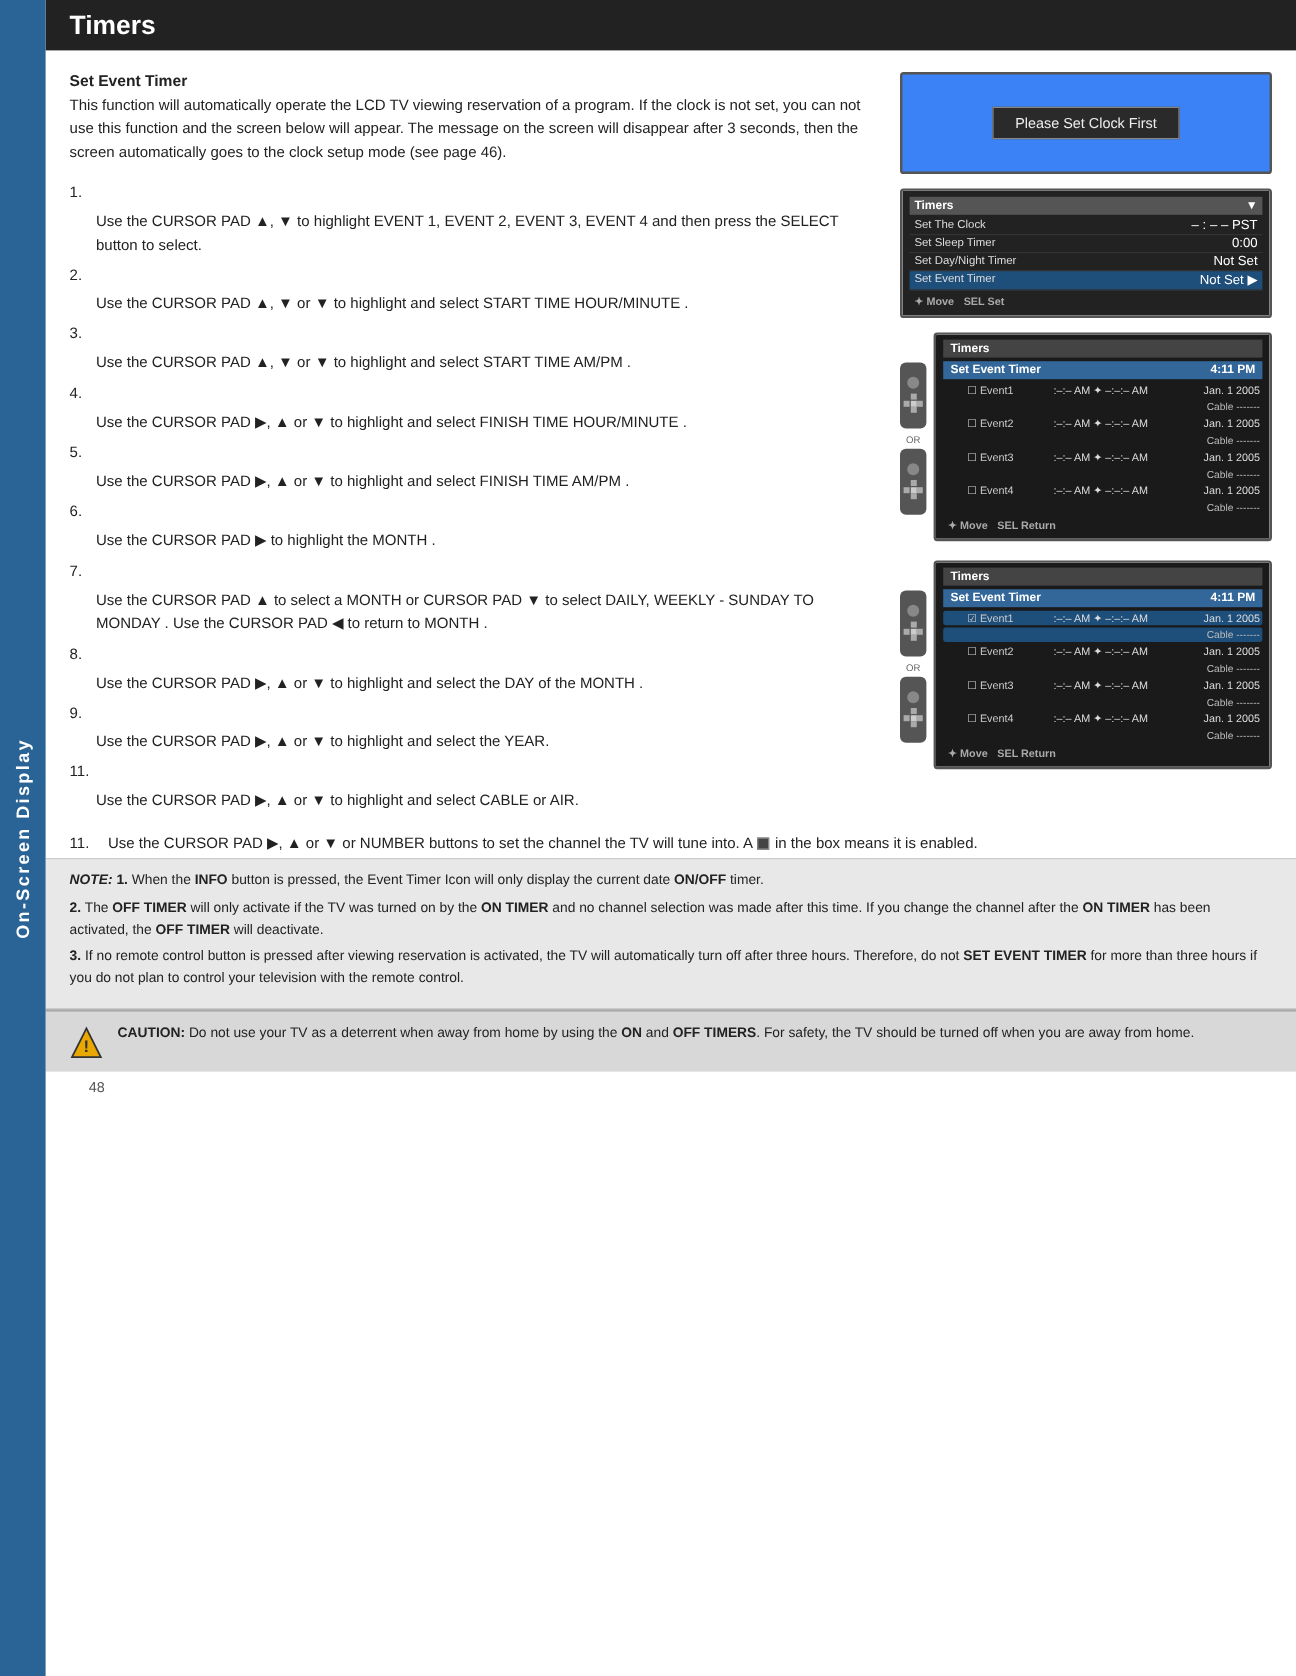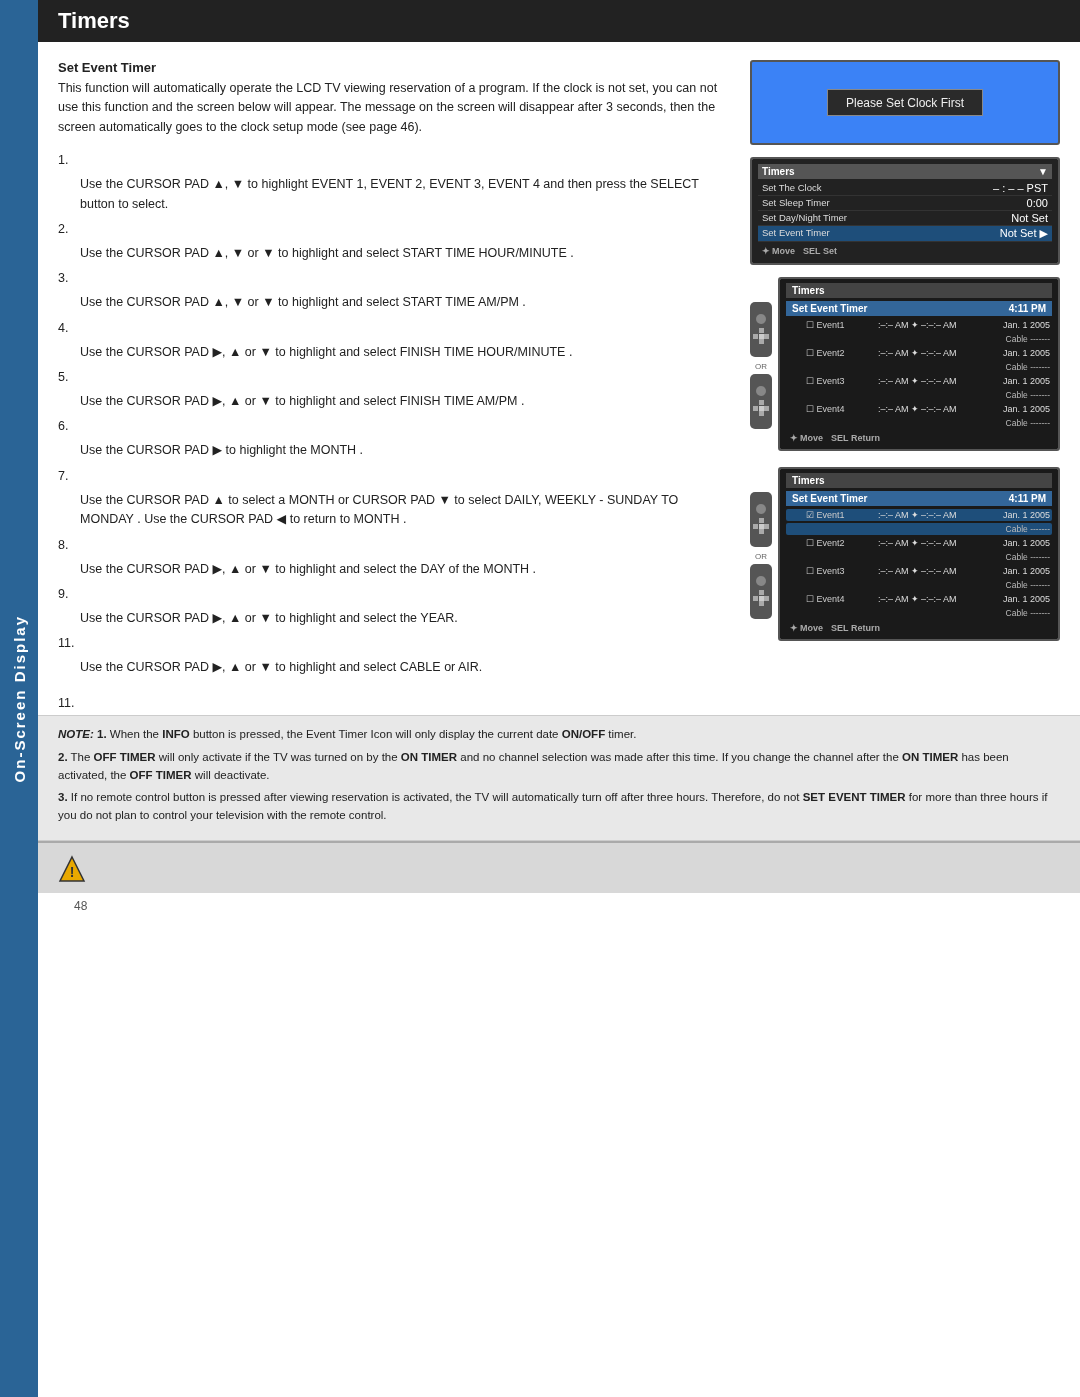--- a/index.html
+++ b/index.html
@@ -633,30 +633,34 @@
           </div>
         </div>
       </div>
 
     </div>
   </div>
 
   <div class="full-width-steps">
     <div class="step-wide">
       <span class="step-num">11.</span>
+      <span class="step-text">Use the CURSOR PAD ▶, ▲ or ▼ or NUMBER buttons to set the channel the TV will tune into. A <span class="checkbox-icon"></span> in the box means it is enabled.</span>
     </div>
   </div>
 
   <div class="note-section">
     <p><span class="note-label bold italic">NOTE:</span> <span class="bold italic">1.</span> <span class="italic">When the <span class="bold">INFO</span> button is pressed, the Event Timer Icon will only display the current date <span class="bold">ON/OFF</span> timer.</span></p>
     <p><span class="bold italic">2.</span> <span class="italic">The <span class="bold">OFF TIMER</span> will only activate if the TV was turned on by the <span class="bold">ON TIMER</span> and no channel selection was made after this time. If you change the channel after the <span class="bold">ON TIMER</span> has been activated, the <span class="bold">OFF TIMER</span> will deactivate.</span></p>
     <p><span class="bold italic">3.</span> <span class="italic">If no remote control button is pressed after viewing reservation is activated, the TV will automatically turn off after three hours. Therefore, do not <span class="bold">SET EVENT TIMER</span> for more than three hours if you do not plan to control your television with the remote control.</span></p>
   </div>
 
   <div class="caution-section">
     <svg class="caution-icon" viewBox="0 0 28 28">
       <polygon points="14,2 26,26 2,26" fill="#e8a800" stroke="#333" stroke-width="1.5"></polygon>
       <text x="14" y="22" text-anchor="middle" font-size="14" font-weight="bold" fill="#333">!</text>
     </svg>
+    <div class="caution-text">
+      <span class="bold italic">CAUTION:</span> <span class="italic">Do not use your TV as a deterrent when away from home by using the <span class="bold">ON</span> and <span class="bold">OFF TIMERS</span>. For safety, the TV should be turned off when you are away from home.</span>
+    </div>
   </div>
 
   <div class="page-num">48</div>
 </div>
 
 </body></html>

